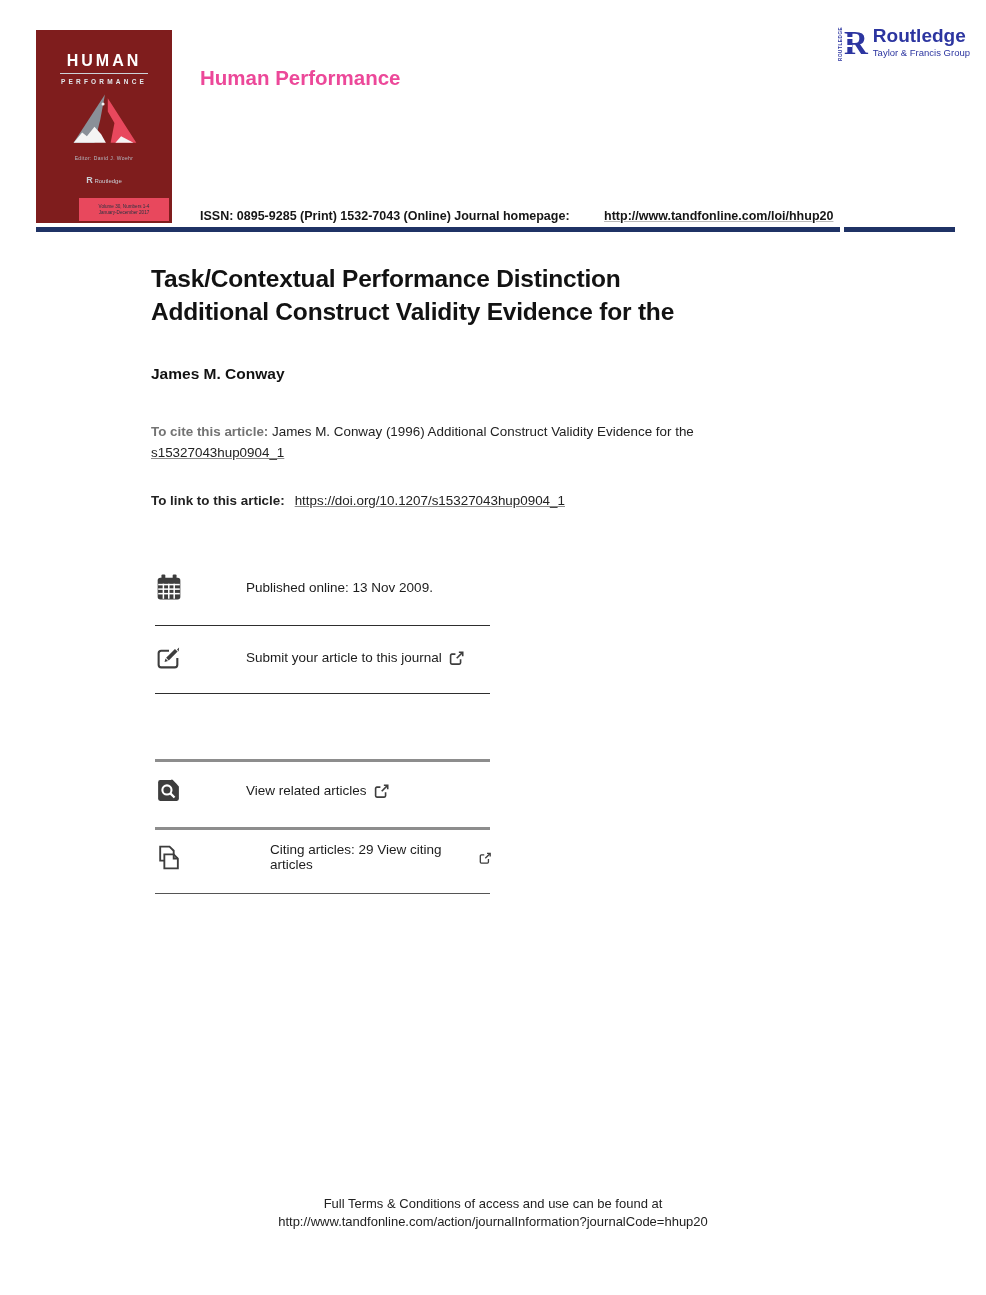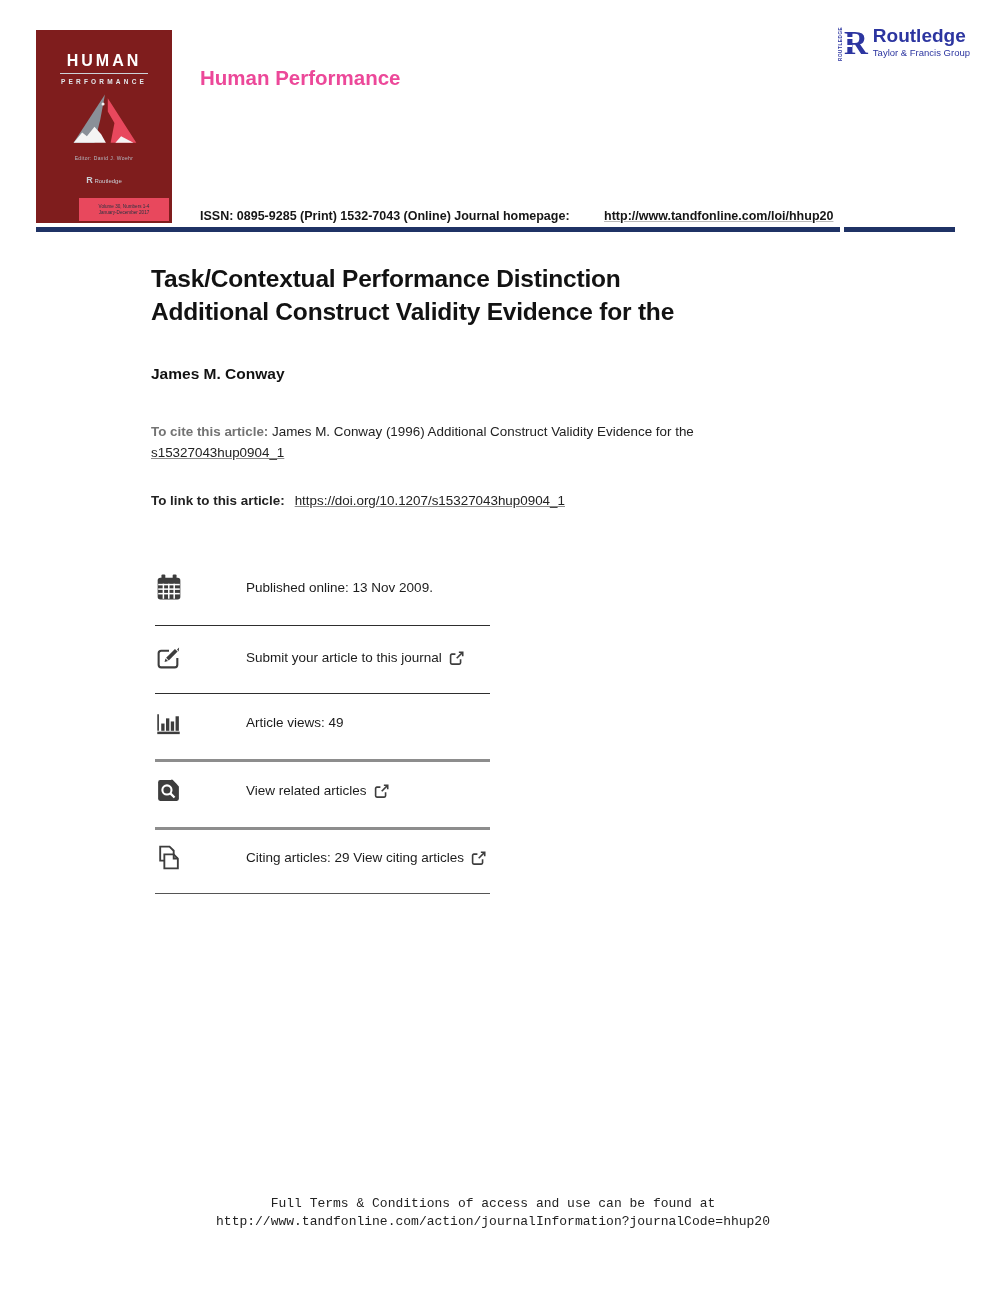--- a/index.html
+++ b/index.html
@@ -55,21 +55,21 @@
   .row{position:absolute;left:155px;width:336px;display:flex;align-items:center;}
   .row .icon{width:27px;height:27px;flex:0 0 27px;margin-right:16px;display:flex;align-items:center;justify-content:center;}
   .row .label{font-size:13.5px;color:#1c1c1c;margin-left:48px;}
   .ext{margin-left:7px;position:relative;top:1px;}
   .sep{position:absolute;left:155px;width:335px;}
   .sep.thin{height:1px;background:#2e2e2e;}
   .sep.thick{height:3px;background:#8d8d8d;}
   .sep.bottomline{height:1px;background:#555;}
 
   
-  .footer{position:absolute;left:0;top:1195px;width:986px;text-align:center;font-size:13px;line-height:18px;color:#222;font-family:Liberation Mono, monospace;}
+  .footer{position:absolute;left:0;top:1195px;width:986px;text-align:center;font-size:13px;line-height:18px;color:#222;}
 </style>
 </head>
 <body>
 
 <div id="page">
 
   <div class="cover">
     <div class="cover-title">HUMAN</div>
     <div class="cover-rule"></div>
     <div class="cover-sub">PERFORMANCE</div>
@@ -151,33 +151,20 @@
     </span>
     <span class="label">Submit your article to this journal</span>
     <svg class="ext" width="15" height="15" viewBox="0 0 14 14">
       <path d="M10.8 7.6 v3.4 a1.2 1.2 0 0 1 -1.2 1.2 H2.7 a1.2 1.2 0 0 1 -1.2 -1.2 V4.1 a1.2 1.2 0 0 1 1.2 -1.2 H6" fill="none" stroke="#3d3d3d" stroke-width="1.5"></path>
       <line x1="7.2" y1="6.8" x2="12.2" y2="1.8" stroke="#3d3d3d" stroke-width="1.5"></line>
       <polyline points="9.2,1.2 12.8,1.2 12.8,4.8" fill="none" stroke="#3d3d3d" stroke-width="1.5"></polyline>
     </svg>
   </div>
   <div class="sep thin" style="top:693px;"></div>
 
-  <div class="row" style="top:701px;height:42px;">
-    <span class="icon">
-      <svg width="27" height="27" viewBox="0 0 26 26">
-        <line x1="3" y1="5" x2="3" y2="21" stroke="#3d3d3d" stroke-width="1.6"></line>
-        <rect x="6" y="14" width="3.2" height="7" fill="#3d3d3d"></rect>
-        <rect x="10.6" y="9" width="3.2" height="12" fill="#3d3d3d"></rect>
-        <rect x="15.2" y="12" width="3.2" height="9" fill="#3d3d3d"></rect>
-        <rect x="19.8" y="7" width="3.2" height="14" fill="#3d3d3d"></rect>
-        <rect x="2.2" y="21.8" width="21.6" height="2.4" fill="#3d3d3d"></rect>
-      </svg>
-    </span>
-    <span class="label">Article views: 49</span>
-  </div>
   <div class="sep thick" style="top:759px;"></div>
 
   <div class="row" style="top:769px;height:42px;">
     <span class="icon">
       <svg width="27" height="27" viewBox="0 0 26 26">
         <rect x="3" y="3" width="20" height="20" rx="2" fill="#3d3d3d"></rect>
         <polygon points="16,2 24,2 24,10" fill="#ffffff"></polygon>
         <polygon points="16,2 16,7.5 21.5,7.5" fill="#3d3d3d"></polygon>
         <circle cx="11.5" cy="12.5" r="4.4" fill="none" stroke="#ffffff" stroke-width="2"></circle>
         <line x1="14.8" y1="15.8" x2="18.8" y2="19.8" stroke="#ffffff" stroke-width="2.2"></line>
@@ -185,21 +172,21 @@
     </span>
     <span class="label">View related articles</span>
     <svg class="ext" width="15" height="15" viewBox="0 0 14 14">
       <path d="M10.8 7.6 v3.4 a1.2 1.2 0 0 1 -1.2 1.2 H2.7 a1.2 1.2 0 0 1 -1.2 -1.2 V4.1 a1.2 1.2 0 0 1 1.2 -1.2 H6" fill="none" stroke="#3d3d3d" stroke-width="1.5"></path>
       <line x1="7.2" y1="6.8" x2="12.2" y2="1.8" stroke="#3d3d3d" stroke-width="1.5"></line>
       <polyline points="9.2,1.2 12.8,1.2 12.8,4.8" fill="none" stroke="#3d3d3d" stroke-width="1.5"></polyline>
     </svg>
   </div>
   <div class="sep thick" style="top:827px;"></div>
 
-  <div class="row" style="top:836px;height:42px;">
+  <div class="row" style="top:836px;height:42px;gap:24px;">
     <span class="icon">
       <svg width="27" height="27" viewBox="0 0 26 26">
         <path d="M5 16 V2.5 h9 l4 4 V16 z" fill="#ffffff" stroke="#3d3d3d" stroke-width="1.8"></path>
         <path d="M9 23.5 V10 h9 l4 4 v9.5 z" fill="#ffffff" stroke="#3d3d3d" stroke-width="1.8"></path>
         <path d="M18 10 v4 h4" fill="none" stroke="#3d3d3d" stroke-width="1.8"></path>
       </svg>
     </span>
     <span class="label">Citing articles: 29 View citing articles</span>
     <svg class="ext" width="15" height="15" viewBox="0 0 14 14">
       <path d="M10.8 7.6 v3.4 a1.2 1.2 0 0 1 -1.2 1.2 H2.7 a1.2 1.2 0 0 1 -1.2 -1.2 V4.1 a1.2 1.2 0 0 1 1.2 -1.2 H6" fill="none" stroke="#3d3d3d" stroke-width="1.5"></path>

